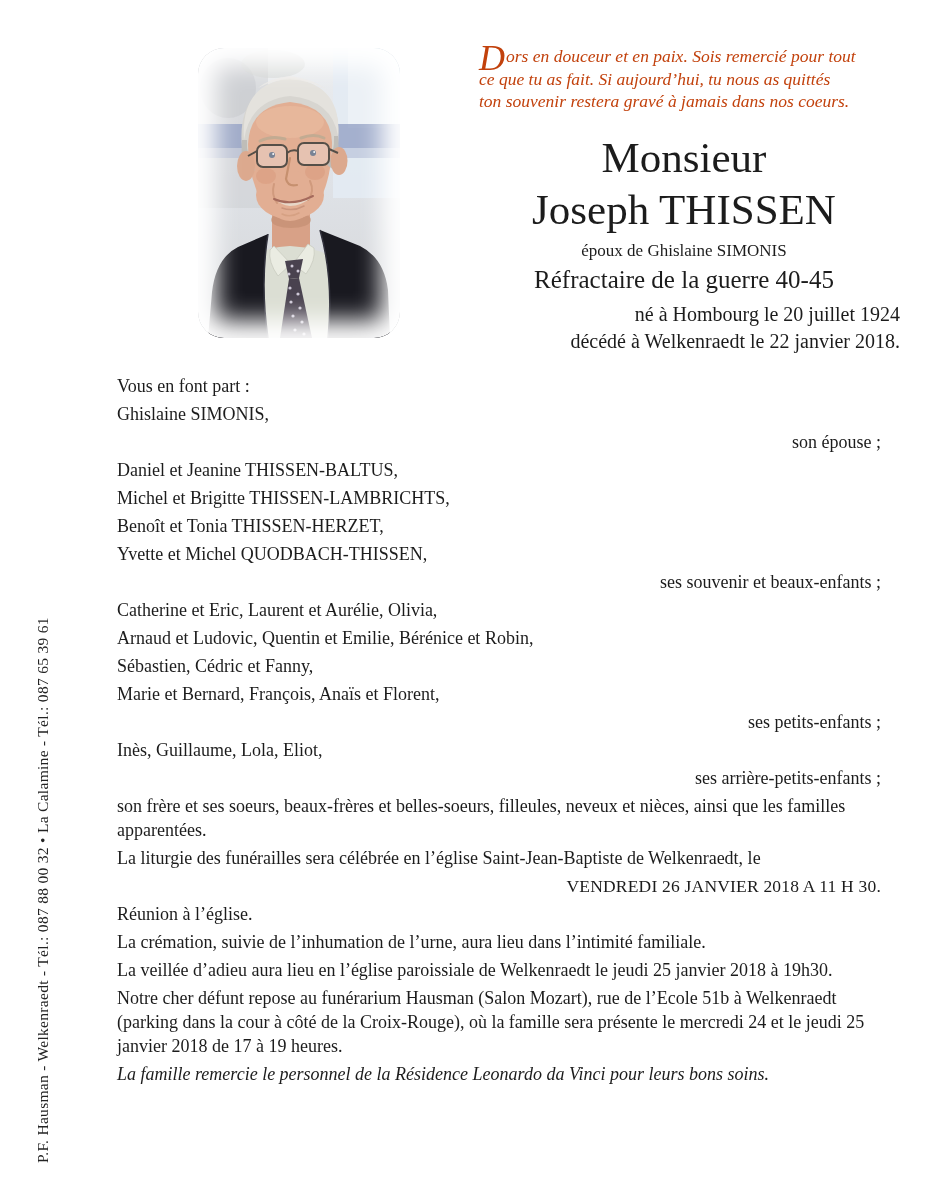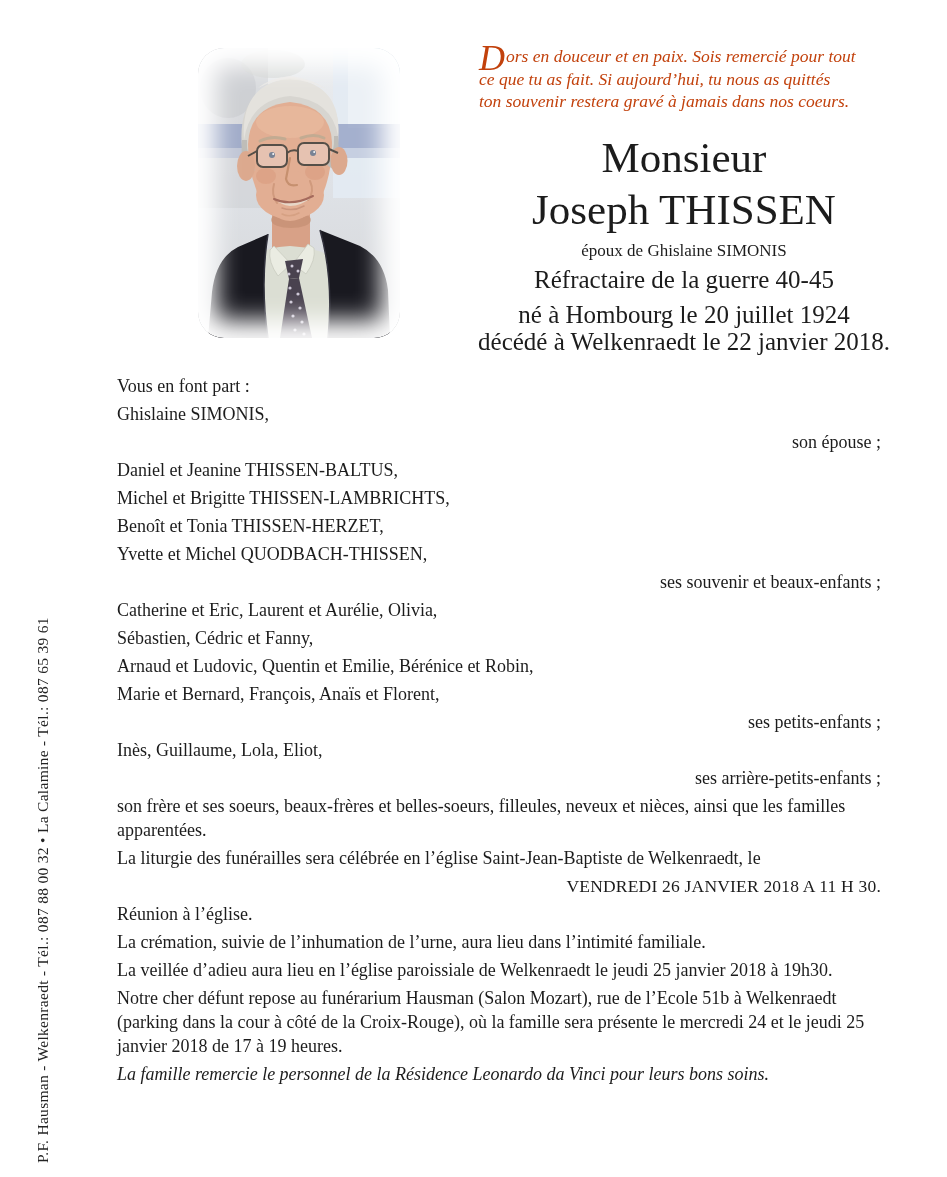--- a/index.html
+++ b/index.html
@@ -33,21 +33,21 @@
     font-style:italic; font-size:17.5px; line-height:22.5px; color:#c2410c;
   }
   .ep-dropcap { font-size:36px; line-height:0; vertical-align:-8px; margin-right:1px; }
 
   
   .title-block { position:absolute; left:468px; top:131px; width:432px; text-align:center; }
   .d-title  { font-size:43px; line-height:54px; }
   .d-name   { font-size:43px; line-height:50px; }
   .d-spouse { font-size:17px; line-height:31px;font-family:Liberation Serif, serif; }
   .d-honor  { font-size:25px; line-height:27px; }
-  .d-dates  { font-size:25px; line-height:27px; margin-top:8px; }
+  .d-dates  { font-size:20px; line-height:27px; margin-top:8px;text-align:right; }
 
   
   .main-col { position:absolute; left:113px; top:370px; width:772px; font-size:18px; line-height:24px; }
   .main-col p { margin:4px; }
   .relation { text-align:right; }
   .datebold { font-weight:normal; font-size:17.5px; text-align:right; letter-spacing:.2px; }
   .centered { text-align:left; }
   .thanks   { font-style:italic; text-align:left; }
   .w748 { width:748px; }
   .mt8{margin-top:8px}.mt10{margin-top:10px}.mt12{margin-top:12px}
@@ -171,22 +171,22 @@
     <div>
       <p class="names">Daniel et Jeanine THISSEN-BALTUS,</p>
       <p class="names">Michel et Brigitte THISSEN-LAMBRICHTS,</p>
       <p class="names">Benoît et Tonia THISSEN-HERZET,</p>
       <p class="names">Yvette et Michel QUODBACH-THISSEN,</p>
     </div>
     <p class="relation">ses souvenir et beaux-enfants ;</p>
 
     <div>
       <p class="names">Catherine et Eric, Laurent et Aurélie, Olivia,</p>
+      <p class="names">Arnaud et Ludovic, Quentin et Emilie, Bérénice et Robin,</p>
       <p class="names">Sébastien, Cédric et Fanny,</p>
-      <p class="names">Arnaud et Ludovic, Quentin et Emilie, Bérénice et Robin,</p>
       <p class="names">Marie et Bernard, François, Anaïs et Florent,</p>
     </div>
     <p class="relation">ses petits-enfants ;</p>
 
     <p class="names">Inès, Guillaume, Lola, Eliot,</p>
     <p class="relation">ses arrière-petits-enfants ;</p>
 
     <p class="mt8">son frère et ses soeurs, beaux-frères et belles-soeurs, filleules, neveux et nièces, ainsi que les familles apparentées.</p>
     <p class="mt8">La liturgie des funérailles sera célébrée en l’église Saint-Jean-Baptiste de Welkenraedt, le</p>
     <p class="datebold mt12">VENDREDI 26 JANVIER 2018 A 11 H 30.</p>

